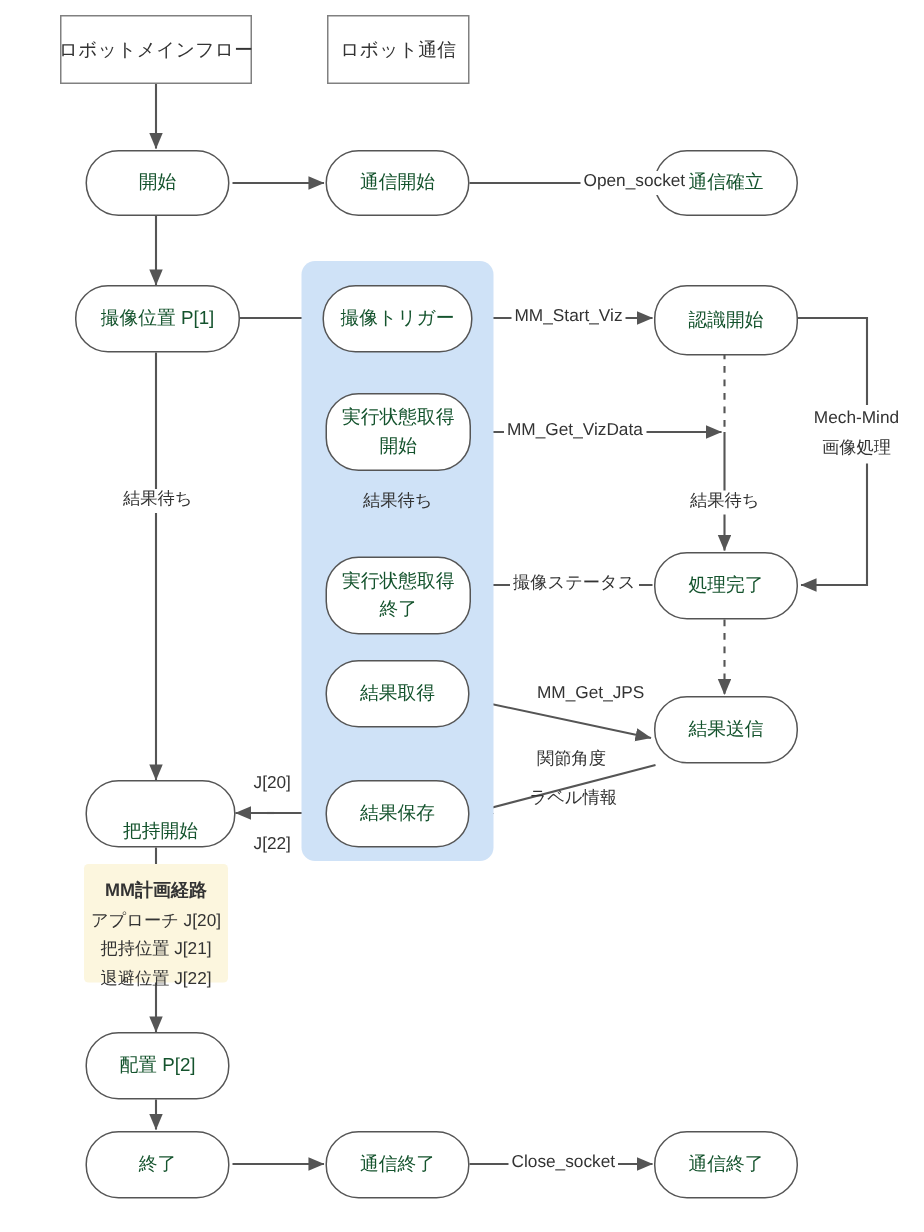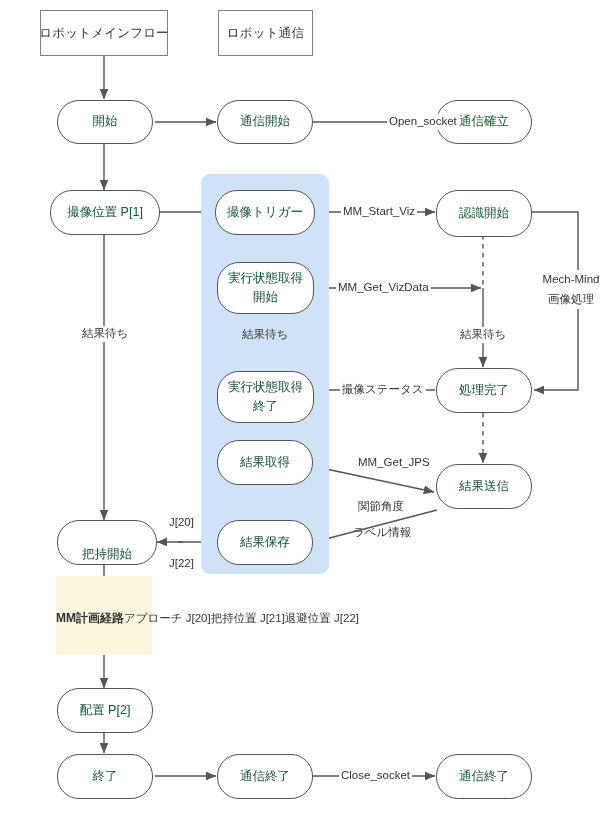--- a/index.html
+++ b/index.html
@@ -71,21 +71,21 @@
     z-index: 1;
   }
 
   
   .note {
     position: absolute;
     box-sizing: border-box;
     background: #fcf6de;
     border-radius: 3px;
     display: flex;
-    flex-direction: row;
+    flex-direction: column;
     align-items: center;
     justify-content: flex-start;
     padding-top: 7px;
     font-size: 11.5px;
     color: #333333;
     line-height: 1.72;
     z-index: 3;
     white-space: nowrap;
   }
   .note .title {

